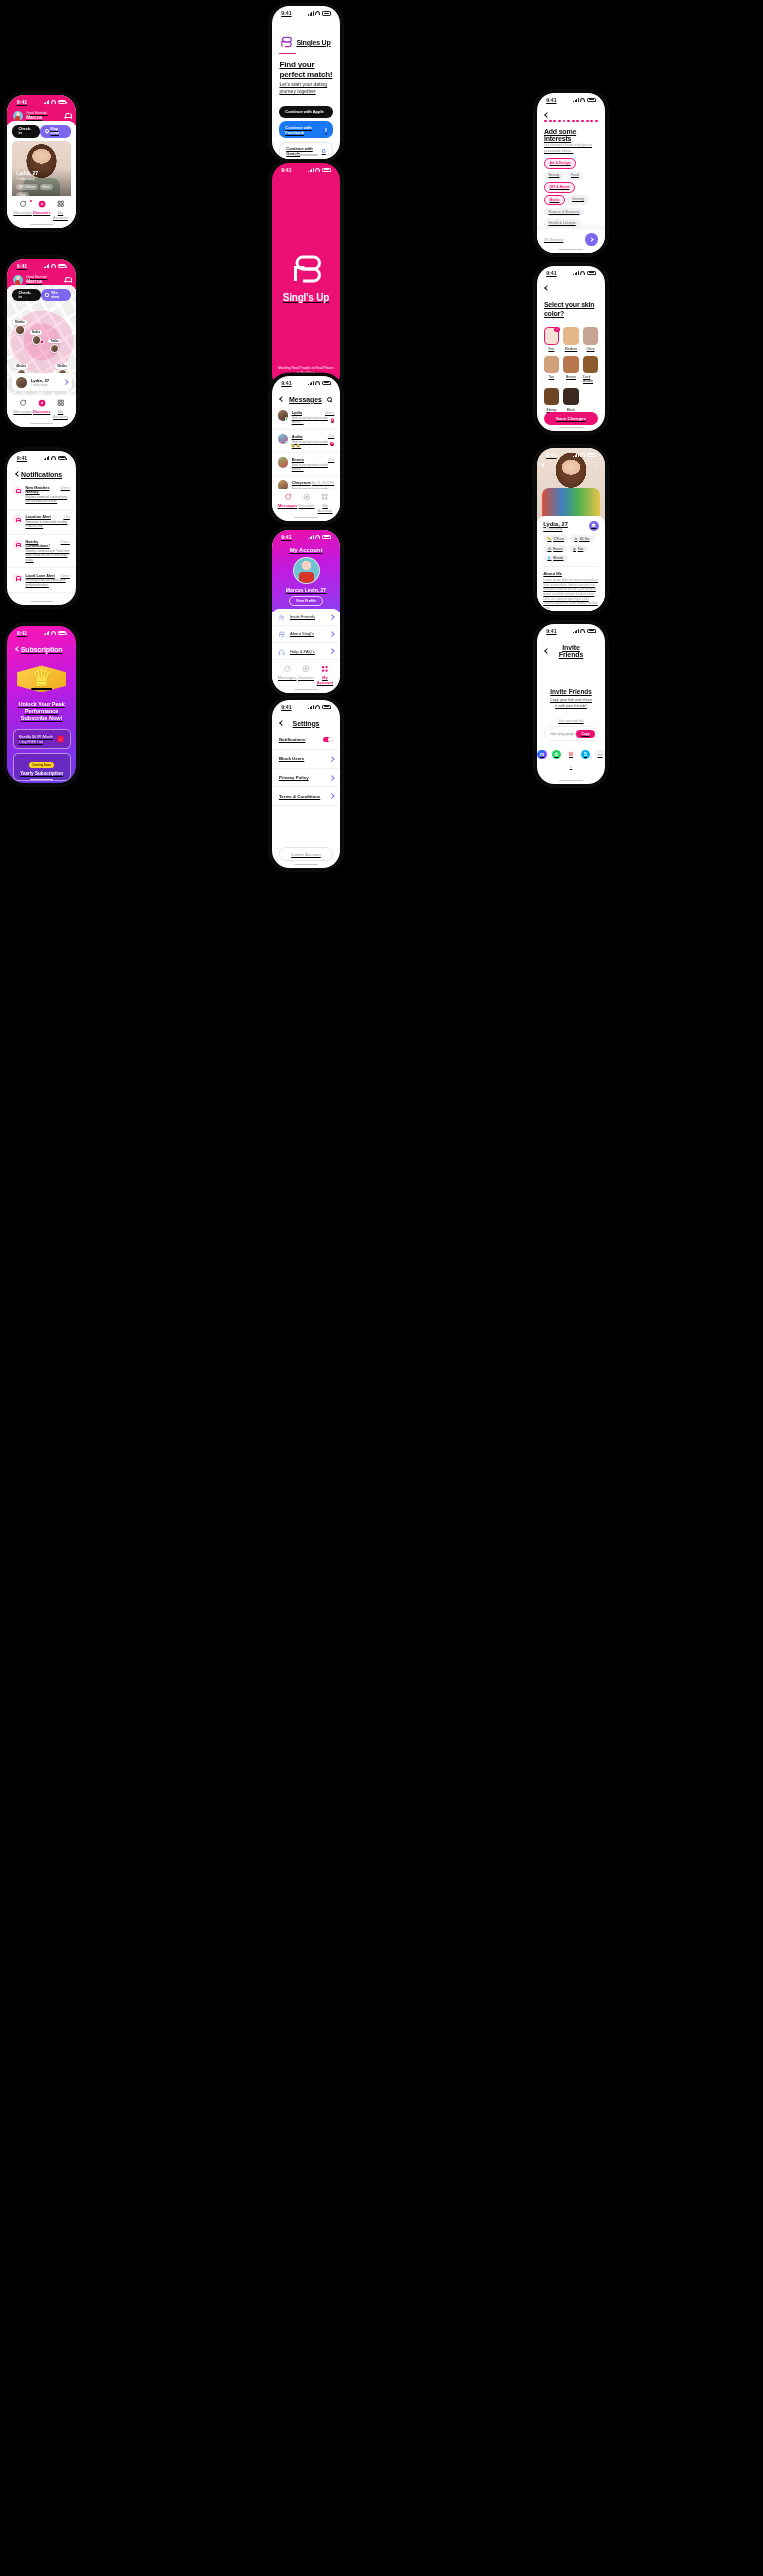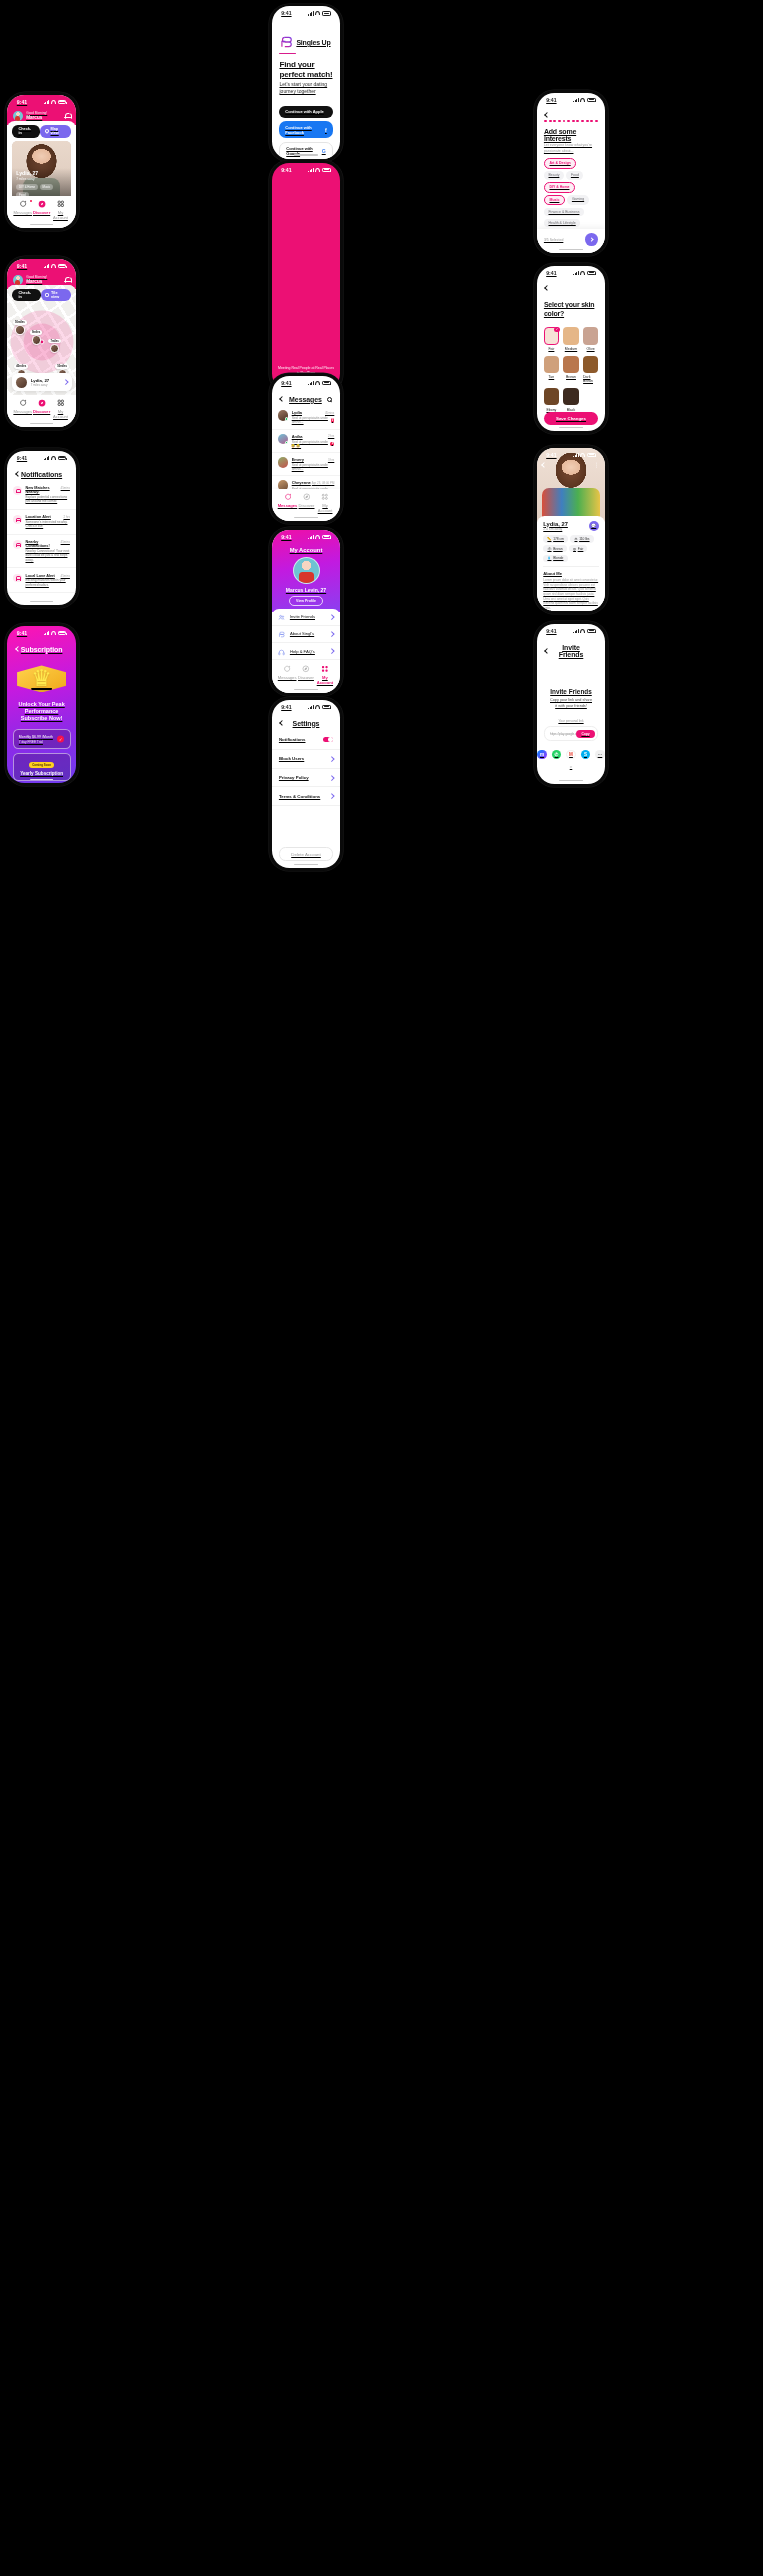--- a/index.html
+++ b/index.html
@@ -378,20 +378,31 @@
               <i></i>
               <i></i>
               <i></i>
             </span>
             <span class="wifi"></span>
             <span class="batt">
               <i></i>
             </span>
           </span>
   </div>
+  <div style="flex:1;display:flex;flex-direction:column;align-items:center;justify-content:center">
+    <svg class="sp-logo" viewBox="0 0 48 48">
+      <g fill="none" stroke="#fff" stroke-width="4">
+        <path d="M20 8h14a8 8 0 0 1 0 16H20"></path>
+              <path d="M20 24h14a8 8 0 0 1 0 16H20"></path>
+        <path d="M20 8a8 8 0 0 0 0 16"></path>
+              <path d="M10 40V22h12"></path>
+      </g>
+    </svg>
+    <div class="sp-name">Singl's Up</div>
+  </div>
   <div class="sp-tag">
     <div>Meeting Real People at Real Places</div>
     <div>in RealTime</div>
   </div>
   <div class="homebar light"></div>
  </div>
 </div>
 
 <div class="phone" id="p-msg">
  <div class="screen">

